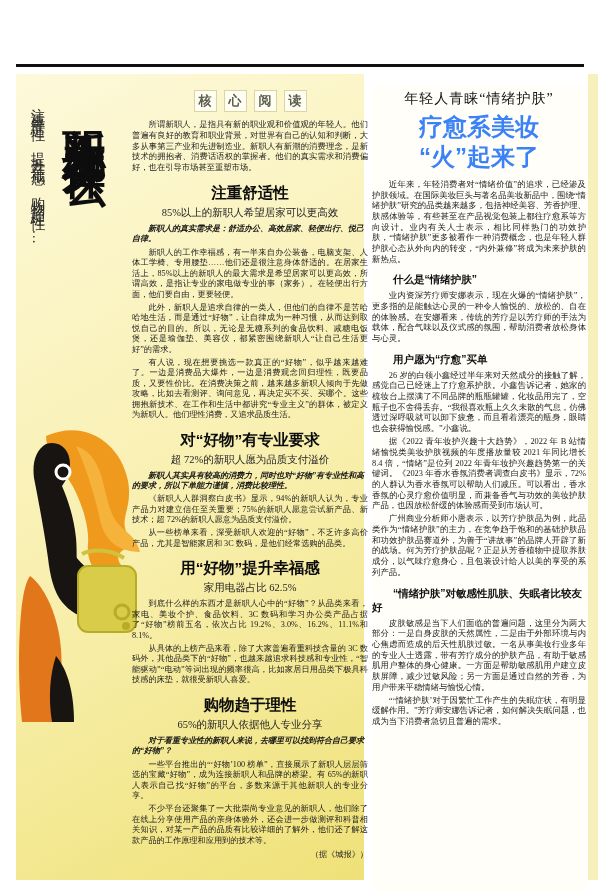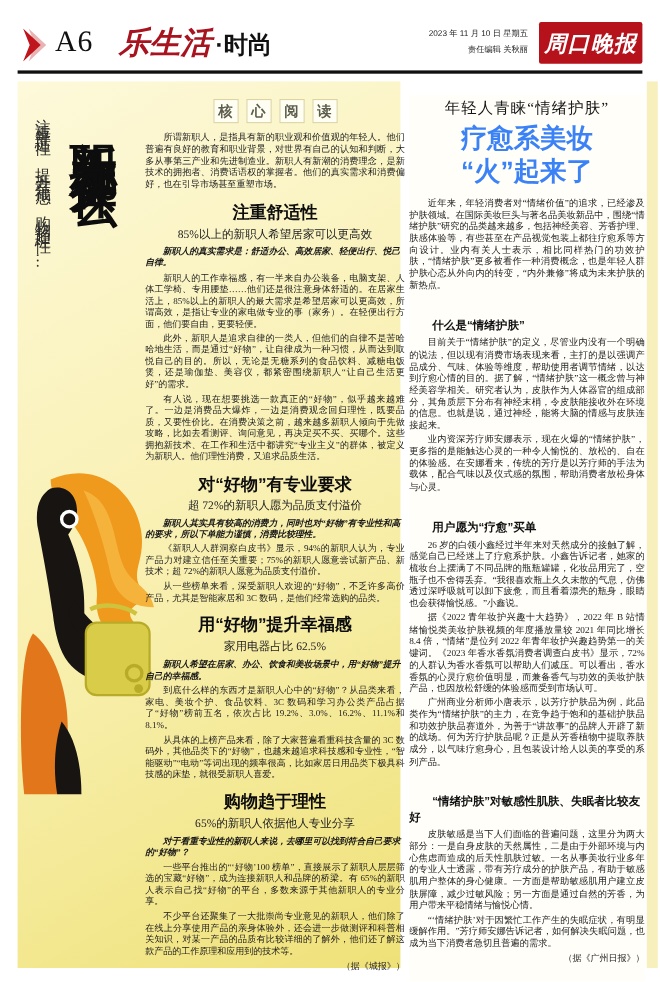--- a/index.html
+++ b/index.html
@@ -38,48 +38,30 @@
   .subhead{text-align:center;font-size:10.5px;color:#222;margin:0 0 4px 0;font-family:"Liberation Serif",serif;}
   .lead{font-size:8px;font-weight:bold;font-style:italic;line-height:1.3;text-indent:2em;margin:3px 0;color:#151515;}
   .lf-content p.body, .right-col p.body{font-size:8.2px;line-height:1.28;text-align:justify;
     text-indent:2em;margin:2.5px 0;color:#1b1b1b;}
   .src{text-align:right;font-size:8.2px;margin-top:1px;color:#1b1b1b;}
   
   .right-col{position:absolute;top:86px;left:372px;width:214px;height:806px;background:#fffef9;}
   .kicker{text-align:center;font-size:14px;color:#151515;margin:4px 0 4px 0;letter-spacing:1px;}
   .r-title{text-align:center;font-size:24px;font-weight:bold;line-height:1.25;color:#3b82f6;
     font-family:"Liberation Sans","DejaVu Sans",sans-serif;margin-bottom:8px;}
-  .r-sub{font-size:10.5px;font-weight:bold;color:#111;margin:24px 0 4px 0;text-indent:2em;
+  .r-sub{font-size:10.5px;font-weight:bold;color:#111;margin:8px 0 4px 0;text-indent:2em;
     font-family:"Liberation Sans",sans-serif;}
   .right-col p.body{font-size:8.4px;line-height:1.27;}
   .edge-strip{position:absolute;top:74px;right:2px;width:10px;height:806px;background:#f7f0bd;}
 </style>
 </head>
 <body>
 
 <div class="page">
 
-  <div class="header">
-    <svg class="marker" width="28" height="30" viewBox="0 0 28 30">
-      <polygon points="8,0 24,15 8,30 14,15" fill="#e9b3b3"></polygon>
-      <polygon points="3,0 19,15 3,30 9,15" fill="#bf161d"></polygon>
-    </svg>
-    <div class="pageno">A6</div>
-    <div class="section-title">
-      <span class="sec-red">乐生活</span>
-      <span class="sec-black">·时尚</span>
-    </div>
-    <div class="dateblock">
-      <div>2023 年 11 月 10 日  星期五</div>
-      <div>责任编辑 关秋丽</div>
-    </div>
-    <div class="masthead">
-      <span>周口晚报</span>
-    </div>
-  </div>
   <div class="rule"></div>
 
   <div class="left-feature">
     <div class="vert-sub">注重舒适性、提升幸福感、购物趋理性……</div>
     <div class="vert-title">新职人都在买什么</div>
 
     <svg class="illu" viewBox="0 0 128 300">
 
       <path d="M30,10 C70,-8 105,18 112,55 C118,88 96,96 120,118 C90,128 104,140 118,150 C84,162 70,140 72,118 C74,96 60,60 48,48 C40,38 30,24 30,10 Z" fill="#ef9a1d"></path>
       <path d="M60,20 C90,30 86,70 98,92 C106,106 120,108 124,126 C100,126 88,112 84,94 C80,74 70,40 60,20 Z" fill="#f6b33c"></path>
@@ -124,21 +106,20 @@
         <h3>对“好物”有专业要求</h3>
         <div class="subhead">超 72%的新职人愿为品质支付溢价</div>
         <p class="lead">新职人其实具有较高的消费力，同时也对“好物”有专业性和高的要求，所以下单能力谨慎，消费比较理性。</p>
         <p class="body">《新职人人群洞察白皮书》显示，94%的新职人认为，专业产品力对建立信任至关重要；75%的新职人愿意尝试新产品、新技术；超 72%的新职人愿意为品质支付溢价。</p>
         <p class="body">从一些榜单来看，深受新职人欢迎的“好物”，不乏许多高价产品，尤其是智能家居和 3C 数码，是他们经常选购的品类。</p>
       </section>
 
       <section>
         <h3>用“好物”提升幸福感</h3>
         <div class="subhead">家用电器占比 62.5%</div>
-        <p class="lead">新职人希望在居家、办公、饮食和美妆场景中，用“好物”提升自己的幸福感。</p>
         <p class="body">到底什么样的东西才是新职人心中的“好物”？从品类来看，家电、美妆个护、食品饮料、3C 数码和学习办公类产品占据了“好物”榜前五名，依次占比 19.2%、3.0%、16.2%、11.1%和 8.1%。</p>
         <p class="body">从具体的上榜产品来看，除了大家普遍看重科技含量的 3C 数码外，其他品类下的“好物”，也越来越追求科技感和专业性，“智能驱动”“电动”等词出现的频率很高，比如家居日用品类下极具科技感的床垫，就很受新职人喜爱。</p>
       </section>
 
       <section>
         <h3>购物趋于理性</h3>
         <div class="subhead">65%的新职人依据他人专业分享</div>
         <p class="lead">对于看重专业性的新职人来说，去哪里可以找到符合自己要求的“好物”？</p>
         <p class="body">一些平台推出的“‘好物’100 榜单”，直接展示了新职人层层筛选的宝藏“好物”，成为连接新职人和品牌的桥梁。有 65%的新职人表示自己找“好物”的平台，多数来源于其他新职人的专业分享。</p>
         <p class="body">不少平台还聚集了一大批崇尚专业意见的新职人，他们除了在线上分享使用产品的亲身体验外，还会进一步做测评和科普相关知识，对某一产品的品质有比较详细的了解外，他们还了解这款产品的工作原理和应用到的技术等。</p>
@@ -148,26 +129,24 @@
   </div>
 
   <div class="right-col">
     <div class="kicker">年轻人青睐“情绪护肤”</div>
     <div class="r-title">
       <div>疗愈系美妆</div>
       <div>“火”起来了</div>
     </div>
     <p class="body">近年来，年轻消费者对“情绪价值”的追求，已经渗及护肤领域。在国际美妆巨头与著名品美妆新品中，围绕“情绪护肤”研究的品类越来越多，包括神经美容、芳香护理、肤感体验等，有些甚至在产品视觉包装上都往疗愈系等方向设计。业内有关人士表示，相比同样热门的功效护肤，“情绪护肤”更多被看作一种消费概念，也是年轻人群护肤心态从外向内的转变，“内外兼修”将成为未来护肤的新热点。</p>
     <div class="r-sub">什么是“情绪护肤”</div>
-    <p class="body">目前关于“情绪护肤”的定义，尽管业内没有一个明确的说法，但以现有消费市场表现来看，主打的是以强调产品成分、气味、体验等维度，帮助使用者调节情绪，以达到疗愈心情的目的。据了解，“情绪护肤”这一概念曾与神经美容学相关。研究者认为，皮肤作为人体器官的组成部分，其角质层下分布有神经末梢，令皮肤能接收外在环境的信息。也就是说，通过神经，能将大脑的情感与皮肤连接起来。</p>
     <p class="body">业内资深芳疗师安娜表示，现在火爆的“情绪护肤”，更多指的是能触达心灵的一种令人愉悦的、放松的、自在的体验感。在安娜看来，传统的芳疗是以芳疗师的手法为载体，配合气味以及仪式感的氛围，帮助消费者放松身体与心灵。</p>
     <div class="r-sub">用户愿为“疗愈”买单</div>
     <p class="body">26 岁的白领小鑫经过半年来对天然成分的接触了解，感觉自己已经迷上了疗愈系护肤。小鑫告诉记者，她家的梳妆台上摆满了不同品牌的瓶瓶罐罐，化妆品用完了，空瓶子也不舍得丢弃。“我很喜欢瓶上久久未散的气息，仿佛透过深呼吸就可以卸下疲惫，而且看着漂亮的瓶身，眼睛也会获得愉悦感。”小鑫说。</p>
     <p class="body">据《2022 青年妆护兴趣十大趋势》，2022 年 B 站情绪愉悦类美妆护肤视频的年度播放量较 2021 年同比增长 8.4 倍，“情绪”是位列 2022 年青年妆护兴趣趋势第一的关键词。《2023 年香水香氛消费者调查白皮书》显示，72%的人群认为香水香氛可以帮助人们减压。可以看出，香水香氛的心灵疗愈价值明显，而兼备香气与功效的美妆护肤产品，也因放松舒缓的体验感而受到市场认可。</p>
     <p class="body">广州商业分析师小唐表示，以芳疗护肤品为例，此品类作为“情绪护肤”的主力，在竞争趋于饱和的基础护肤品和功效护肤品赛道外，为善于“讲故事”的品牌人开辟了新的战场。何为芳疗护肤品呢？正是从芳香植物中提取养肤成分，以气味疗愈身心，且包装设计给人以美的享受的系列产品。</p>
     <div class="r-sub">“情绪护肤”对敏感性肌肤、失眠者比较友好</div>
     <p class="body">皮肤敏感是当下人们面临的普遍问题，这里分为两大部分：一是自身皮肤的天然属性，二是由于外部环境与内心焦虑而造成的后天性肌肤过敏。一名从事美妆行业多年的专业人士透露，带有芳疗成分的护肤产品，有助于敏感肌用户整体的身心健康。一方面是帮助敏感肌用户建立皮肤屏障，减少过敏风险；另一方面是通过自然的芳香，为用户带来平稳情绪与愉悦心情。</p>
     <p class="body">“‘情绪护肤’对于因繁忙工作产生的失眠症状，有明显缓解作用。”芳疗师安娜告诉记者，如何解决失眠问题，也成为当下消费者急切且普遍的需求。</p>
-    <div class="src">（据《广州日报》）</div>
   </div>
 
   <div class="edge-strip"></div>
 </div>
 
 </body></html>

